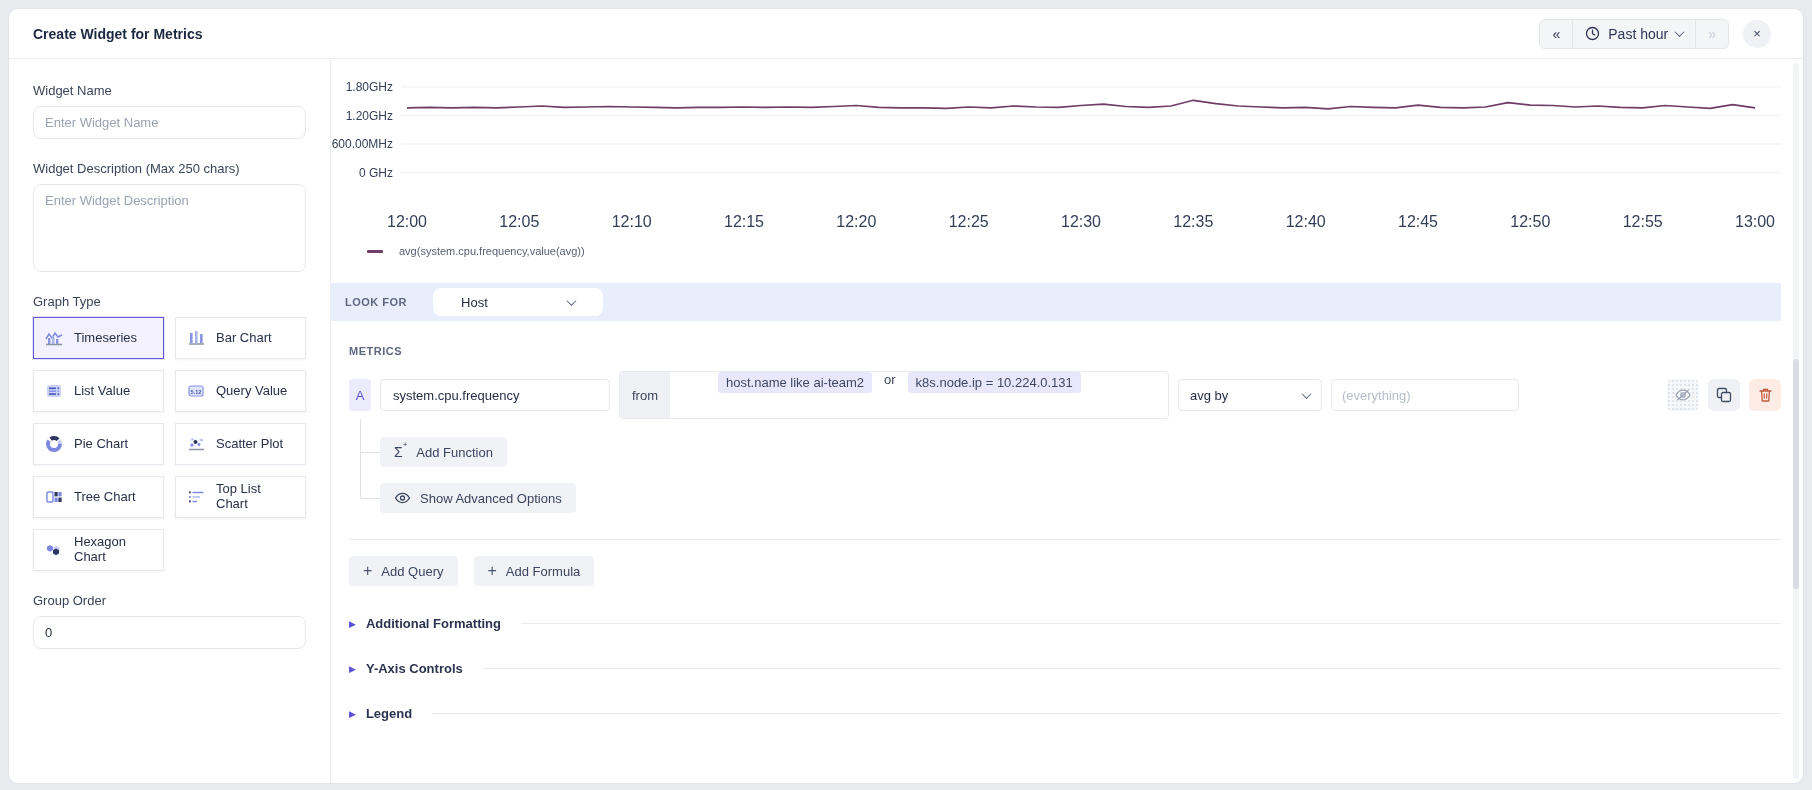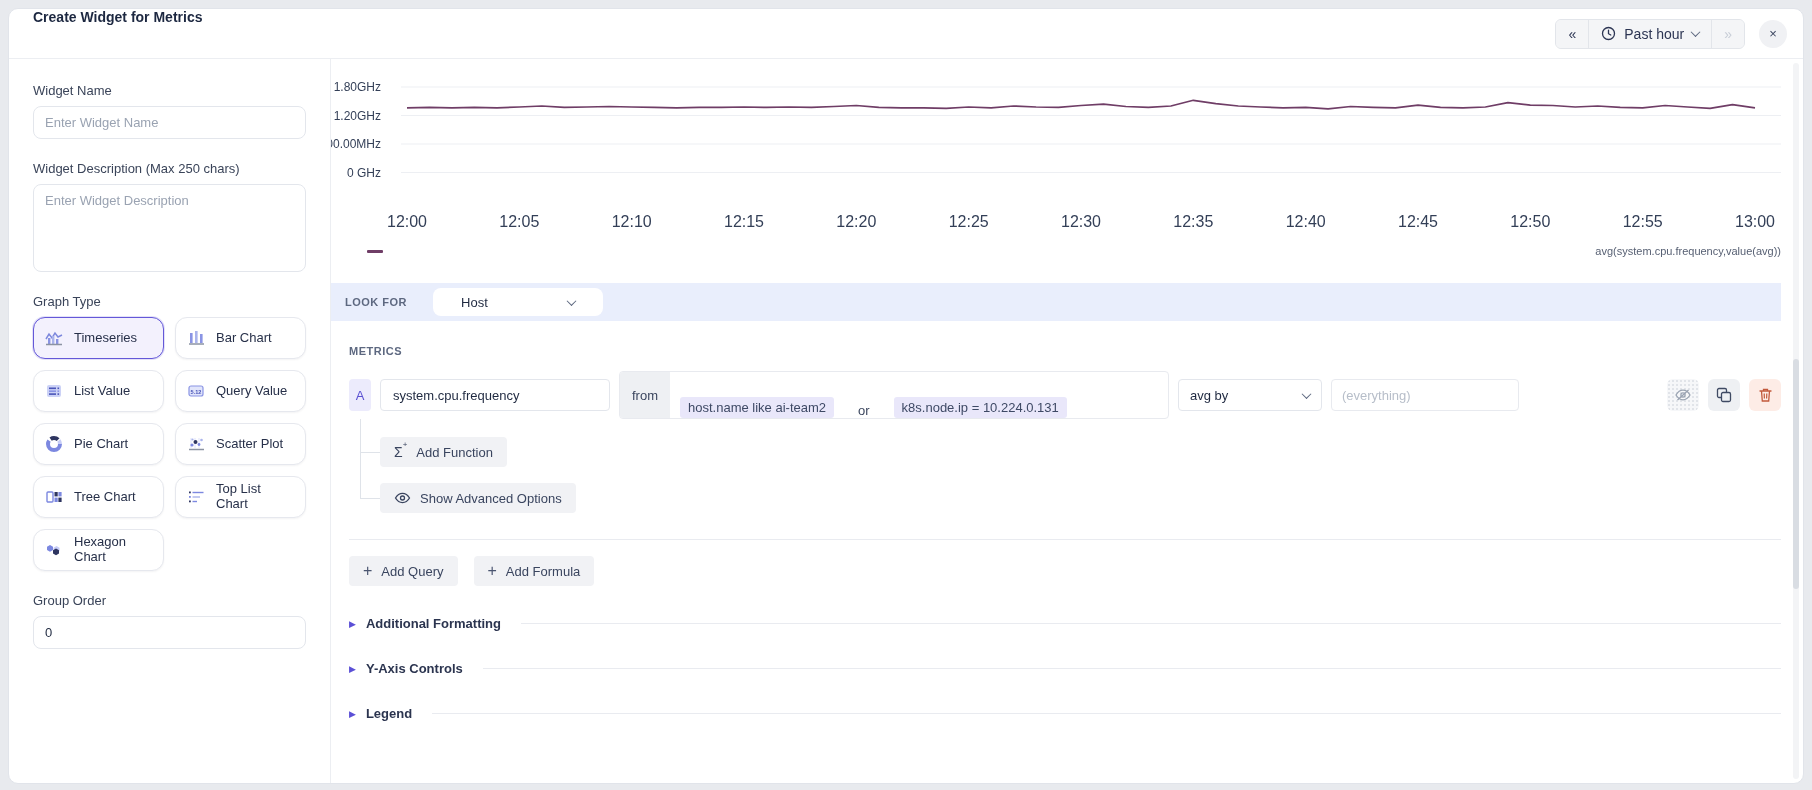--- a/index.html
+++ b/index.html
@@ -5,22 +5,22 @@
   * { box-sizing: border-box; margin: 0; padding: 0; }
   html,body { width:1812px; height:790px; }
   body { font-family:"Liberation Sans",sans-serif; background:#e8eaee; overflow:hidden; }
 
   .page { position:relative; width:1812px; height:790px; }
   .card { position:absolute; left:8px; top:8px; width:1796px; height:776px;
           background:#fff; border:1px solid #e1e4ea; border-radius:10px;
           overflow:hidden; display:flex; flex-direction:column; }
 
   
-  header { flex:0 0 50px; display:flex; justify-content:space-between;
-           padding:0 16px 0 24px; border-bottom:1px solid #eceef2; }
+  header { flex:0 0 50px; display:flex; align-items:center; justify-content:space-between;
+           padding:0 32px 0 24px; border-bottom:1px solid #eceef2; }
   .page-title { font-size:14px; font-weight:700; color:#1c2740; }
   .header-right { display:flex; align-items:center; gap:14px; }
   .time-group { display:flex; align-items:stretch; height:30px; border:1px solid #e2e5ea;
                 border-radius:6px; overflow:hidden; background:#f4f5f7; }
   .time-cell { display:flex; align-items:center; gap:8px; padding:0 12px; background:#f4f5f7;
                border:none; font-size:14px; color:#2c3553; cursor:pointer; font-family:inherit; }
   .time-cell + .time-cell { border-left:1px solid #e2e5ea; }
   .time-cell.next { color:#c7cdd7; }
   .chev { width:7px; height:7px; border-right:1.5px solid #5c677f; border-bottom:1.5px solid #5c677f;
           transform:rotate(45deg) translate(-1px,-1px); display:inline-block; }
@@ -37,38 +37,38 @@
   .fgroup { margin-bottom:22px; }
   .f-label { font-size:13px; color:#3a4459; margin-bottom:8px; display:flex; align-items:center; gap:6px; }
   .txt { width:100%; border:1px solid #e3e6ec; border-radius:8px; font-size:13px; color:#1f2940;
          padding:8px 11px; font-family:inherit; background:#fff; outline:none; display:block; }
   .txt::placeholder { color:#9aa3b2; }
   textarea.txt { height:88px; resize:none; }
   .info-dot { width:13px; height:13px; border-radius:50%; border:1px solid #9aa3b2; color:#9aa3b2;
               font-size:9px; display:inline-flex; align-items:center; justify-content:center; font-style:normal; }
   .gt-grid { display:grid; grid-template-columns:1fr 1fr; gap:11px; }
   .gt-btn { display:flex; align-items:center; gap:10px; min-height:42px; padding:5px 10px;
-            background:#fff; border:1px solid #e6e8ee; border-radius:12px; font-size:13px; color:#273049;
+            background:#fff; border:1px solid #e6e8ee; border-radius:0; font-size:13px; color:#273049;
             cursor:pointer; text-align:left; font-family:inherit; box-shadow:0 1px 2px rgba(16,24,40,.05);
             line-height:1.15; }
   .gt-btn.selected { border-color:#6458d8; background:#f3f1fd; box-shadow:0 0 0 1px rgba(100,88,216,.18); }
   .gt-btn svg { flex:0 0 20px; }
   .select { display:flex; align-items:center; justify-content:space-between; border:1px solid #e3e6ec;
             border-radius:8px; height:34px; padding:0 12px; font-size:13px; color:#1f2940; background:#fff;
             cursor:pointer; width:100%; font-family:inherit; }
 
   
   .chart-wrap { margin-top:8px; }
   .chart-row { display:flex; }
   .y-axis { flex:0 0 70px; width:70px; position:relative; height:130px; }
-  .y-axis span { position:absolute; right:20px; transform:translateY(-50%); font-size:12px; color:#333f57; white-space:nowrap; }
+  .y-axis span { position:absolute; right:8px; transform:translateY(-50%); font-size:12px; color:#333f57; white-space:nowrap; }
   #plot { flex:1; height:130px; display:block; }
   .x-axis { margin-left:70px; position:relative; height:24px; }
   .x-axis span { position:absolute; transform:translateX(-50%); top:6px; font-size:16px; color:#333f57; }
-  .legend { display:flex; align-items:center; gap:16px; margin:14px 0 0 36px;justify-content:space-between; }
+  .legend { display:flex; align-items:center; gap:16px; margin:14px 0 0 36px; }
   .legend .dash { width:16px; height:3px; border-radius:1px; }
   .legend .ltxt { font-size:11px; color:#565f72; }
 
   
   .lookfor { margin-top:26px; height:38px; background:#e9eefc; display:flex; align-items:center;
              gap:26px; padding-left:14px; }
   .mini-label { font-size:11px; font-weight:700; letter-spacing:.5px; color:#5d6880; }
   .lf-select { width:170px; height:28px; background:#fff; border-radius:8px; display:flex; align-items:center;
                justify-content:space-between; padding:0 28px; font-size:13px; color:#1f2940; cursor:pointer;
                border:none; font-family:inherit; }
@@ -76,21 +76,21 @@
   
   .metrics-label { margin:24px 0 0 18px; }
   .query-row { display:flex; align-items:center; margin:14px 0 0 18px; gap:9px; }
   .q-badge { flex:0 0 22px; width:22px; height:32px; background:#ecebfc; color:#5a50d2; font-size:13px;
              display:flex; align-items:center; justify-content:center; border-radius:4px; }
   .q-metric { width:230px; height:32px; border:1px solid #e3e6ec; border-radius:4px; font-size:13px;
               color:#1f2940; padding:0 12px; font-family:inherit; outline:none; }
   .filter-strip { width:550px; height:48px; border:1px solid #e8eaef; border-radius:4px; display:flex;
                   align-items:stretch; overflow:hidden; background:#fff; }
   .from-cell { background:#eef0f3; padding:0 12px; display:flex; align-items:center; font-size:13px; color:#3b465e; }
-  .tags { display:flex; align-items:flex-end; gap:24px; padding:0 10px; font-size:13px; color:#3b465e; }
+  .tags { display:flex; align-items:flex-start; gap:12px; padding:0 10px; font-size:13px; color:#3b465e;margin-left:38px; }
   .tag { background:#e9e7fa; color:#3e4965; padding:3px 8px; border-radius:3px; font-size:13px; white-space:nowrap; }
   .agg-select { width:144px; height:32px; border:1px solid #e3e6ec; border-radius:4px; background:#fff;
                 display:flex; align-items:center; justify-content:space-between; padding:0 11px; font-size:13px;
                 color:#1f2940; cursor:pointer; font-family:inherit; }
   .gb-input { width:188px; height:32px; border:1px solid #e8eaef; border-radius:4px; padding:0 10px;
               font-size:13px; font-family:inherit; outline:none; color:#1f2940; }
   .gb-input::placeholder { color:#b7bec9; }
   .q-actions { margin-left:auto; display:flex; gap:9px; }
   .icon-btn { width:32px; height:32px; border-radius:6px; border:none; display:flex; align-items:center;
               justify-content:center; cursor:pointer; }

